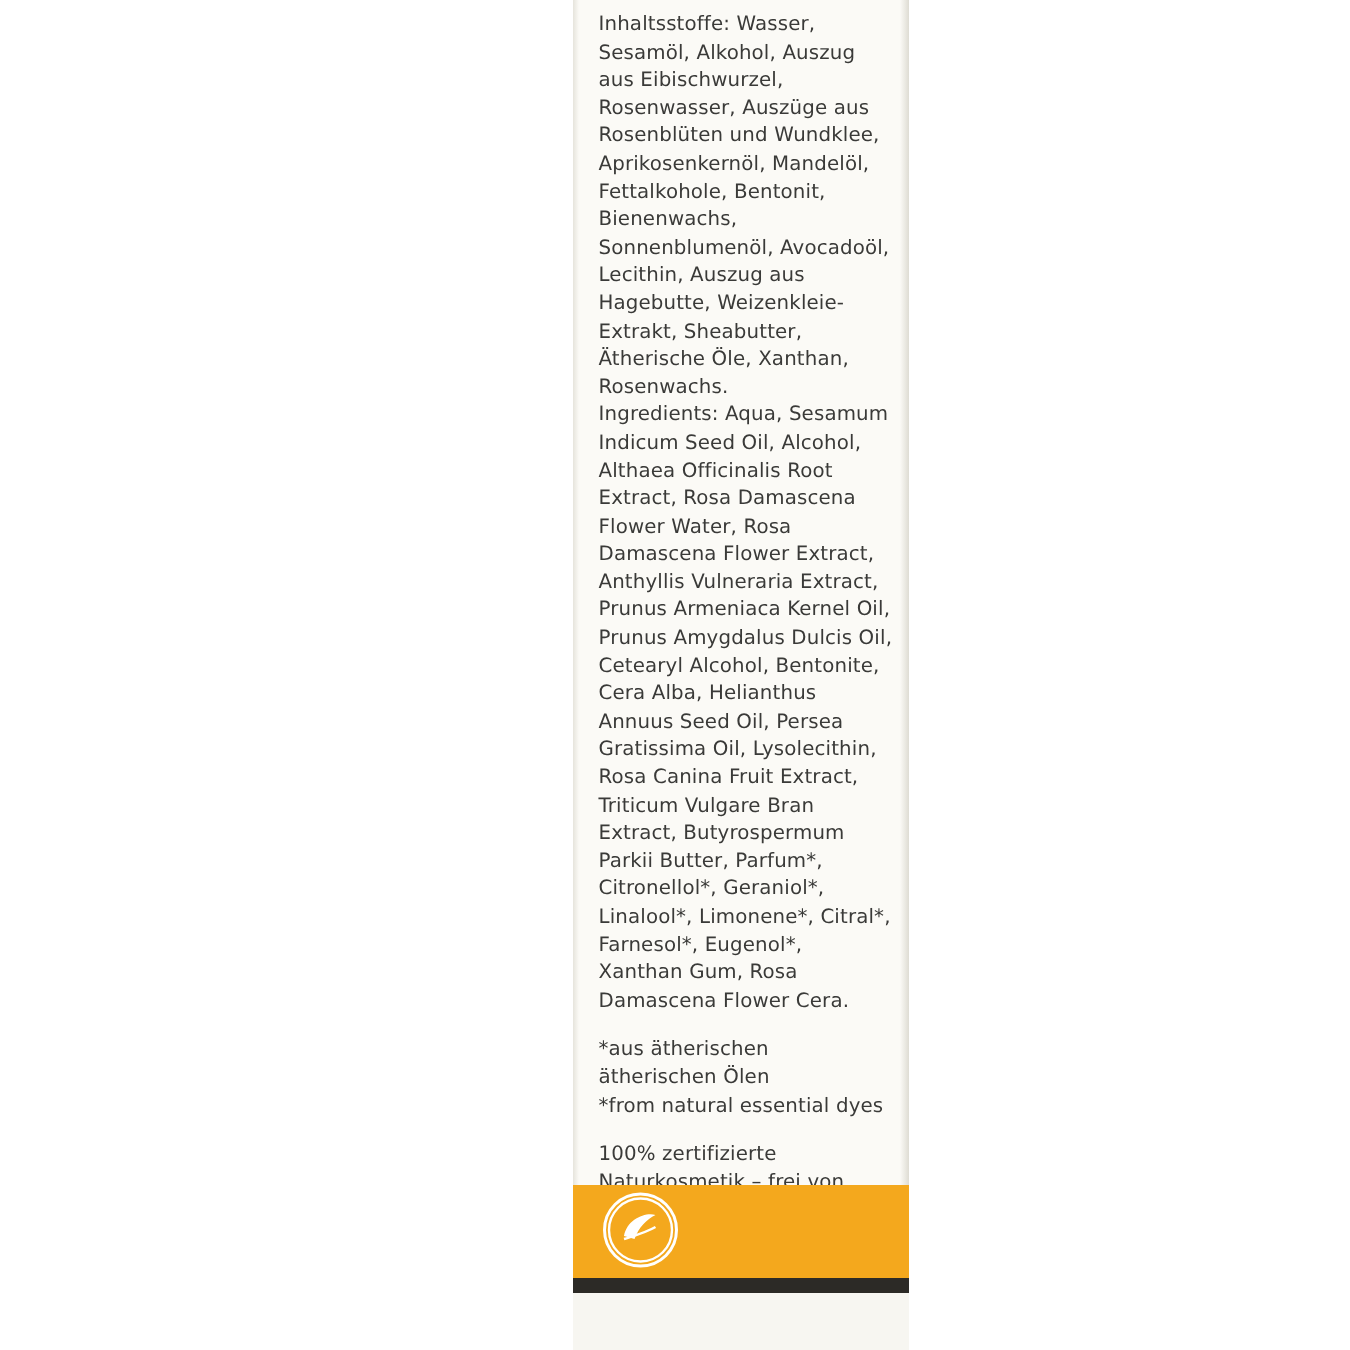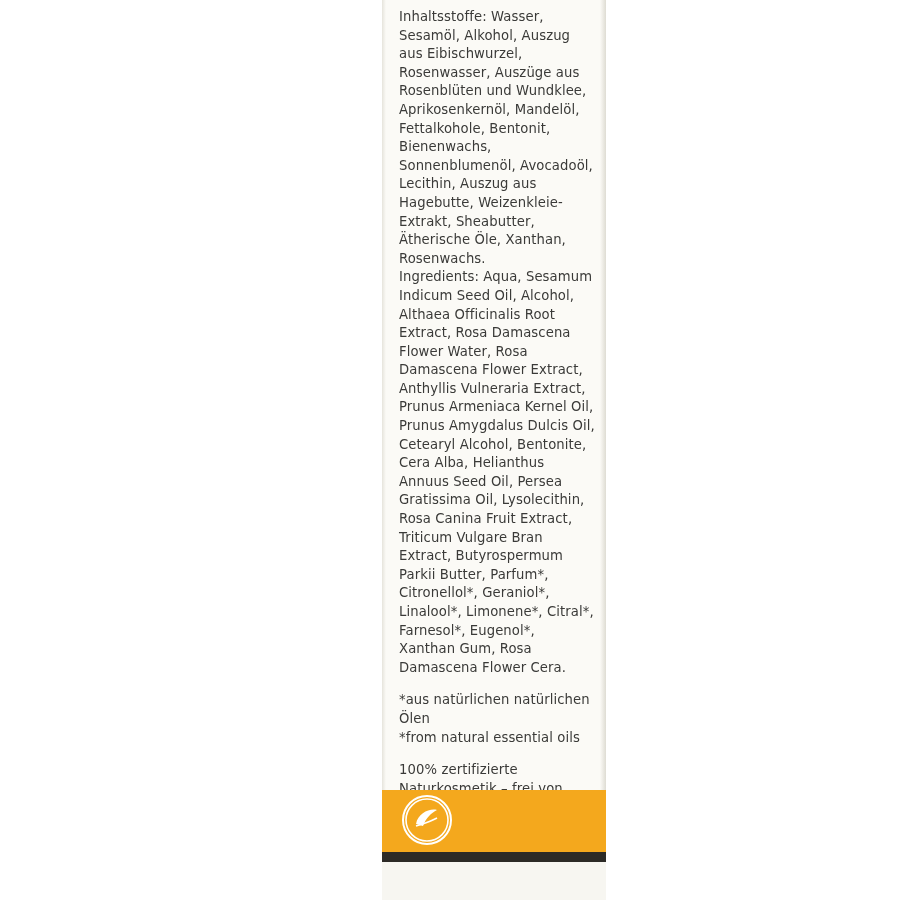--- a/index.html
+++ b/index.html
@@ -133,22 +133,22 @@
   <div class="left-white"></div>
   <div class="right-white"></div>
 
   <div class="panel"></div>
   <div class="panel-edge-left"></div>
   <div class="panel-edge-right"></div>
 
   <div class="text-col">
     <p class="block">Inhaltsstoffe: Wasser, Sesamöl, Alkohol, Auszug aus Eibischwurzel, Rosenwasser, Auszüge aus Rosenblüten und Wundklee, Aprikosenkernöl, Mandelöl, Fettalkohole, Bentonit, Bienenwachs, Sonnenblumenöl, Avocadoöl, Lecithin, Auszug aus Hagebutte, Weizenkleie-Extrakt, Sheabutter, Ätherische Öle, Xanthan, Rosenwachs.</p>
     <p class="block">Ingredients: Aqua, Sesamum Indicum Seed Oil, Alcohol, Althaea Officinalis Root Extract, Rosa Damascena Flower Water, Rosa Damascena Flower Extract, Anthyllis Vulneraria Extract, Prunus Armeniaca Kernel Oil, Prunus Amygdalus Dulcis Oil, Cetearyl Alcohol, Bentonite, Cera Alba, Helianthus Annuus Seed Oil, Persea Gratissima Oil, Lysolecithin, Rosa Canina Fruit Extract, Triticum Vulgare Bran Extract, Butyrospermum Parkii Butter, Parfum*, Citronellol*, Geraniol*, Linalool*, Limonene*, Citral*, Farnesol*, Eugenol*, Xanthan Gum, Rosa Damascena Flower Cera.</p>
-    <p class="block footnote">*aus natürlichen natürlichen Ölen</p>
-    <p class="block">*from natural essential oils</p>
+    <p class="block footnote">*aus ätherischen ätherischen Ölen</p>
+    <p class="block">*from natural essential dyes</p>
     <p class="block footnote">100% zertifizierte Naturkosmetik – frei von synthetischen Duft-, Farb- und Konservierungsstoffen.</p>
     <p class="block footnote">100% certified natural cosmetics – free from synthetic: fragrances, dyes and preservatives.</p>
   </div>
 
   <div class="orange-band"></div>
 
   <div class="seal">
     <svg width="46" height="46" viewBox="0 0 46 46" aria-hidden="true">
       <circle cx="23" cy="23" r="21" fill="none" stroke="#ffffff" stroke-width="1.6"></circle>
       <path d="M12 27 C14 16, 26 11, 33 13 C27 16, 22 21, 19 29 Z" fill="#ffffff"></path>

